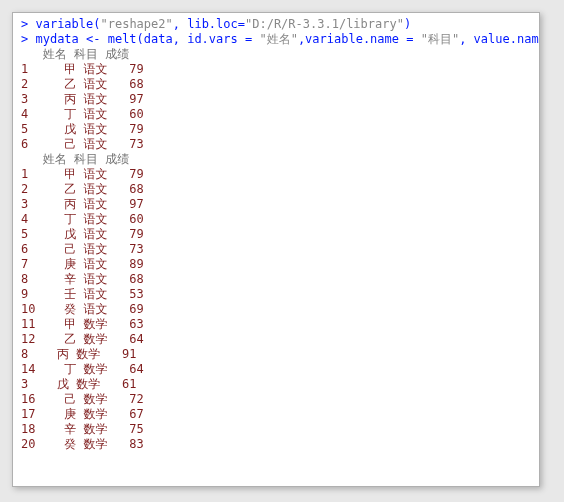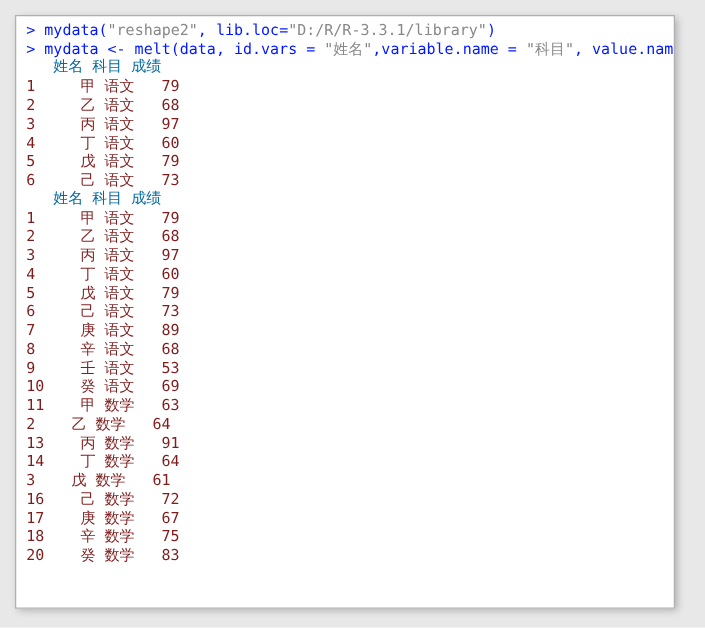--- a/index.html
+++ b/index.html
@@ -21,30 +21,30 @@
   }
   .line {
     white-space: pre;
     line-height: 15px;
     font-size: 12px;
     color: #000000;
   }
   .prompt { color: #0018ff; }
   .cmd-string { color: #888888; }
   .cmd-text { color: #0018ff; }
-  .output { color: #0369a1; font-family: Liberation Mono, monospace; }
+  .output { color: #737373; }
   .row-line { color: #7f1d1d; }
   .hdr { display:inline-block;}
 </style>
 </head>
 <body>
 
 <div class="console-window">
 
-  <div class="line"><span class="prompt">&gt; </span><span class="cmd-text">mydata</span><span class="cmd-text">(</span><span class="cmd-string">"reshape2"</span><span class="cmd-text">, lib.loc=</span><span class="cmd-string">"D:/R/R-3.3.1/library"</span><span class="cmd-text">)</span></div>
+  <div class="line"><span class="prompt">&gt; </span><span class="cmd-text">variable</span><span class="cmd-text">(</span><span class="cmd-string">"reshape2"</span><span class="cmd-text">, lib.loc=</span><span class="cmd-string">"D:/R/R-3.3.1/library"</span><span class="cmd-text">)</span></div>
 
   <div class="line"><span class="prompt">&gt; </span><span class="cmd-text">mydata &lt;- melt(data, id.vars = </span><span class="cmd-string">"姓名"</span><span class="cmd-text">,variable.name = </span><span class="cmd-string">"科目"</span><span class="cmd-text">, value.name = </span></div>
 
 
   <div class="line output"><span>   </span><span class="hdr">姓名</span> <span class="hdr">科目</span> <span class="hdr">成绩</span></div>
 
   <div id="head-rows">
       <div class="line row-line">1     甲 语文   79</div>
       <div class="line row-line">2     乙 语文   68</div>
       <div class="line row-line">3     丙 语文   97</div>
@@ -61,22 +61,22 @@
       <div class="line row-line">2     乙 语文   68</div>
       <div class="line row-line">3     丙 语文   97</div>
       <div class="line row-line">4     丁 语文   60</div>
       <div class="line row-line">5     戊 语文   79</div>
       <div class="line row-line">6     己 语文   73</div>
       <div class="line row-line">7     庚 语文   89</div>
       <div class="line row-line">8     辛 语文   68</div>
       <div class="line row-line">9     壬 语文   53</div>
       <div class="line row-line">10    癸 语文   69</div>
       <div class="line row-line">11    甲 数学   63</div>
-      <div class="line row-line">2    乙 数学   64</div>
-      <div class="line row-line">13    丙 数学   91</div>
+      <div class="line row-line">12    乙 数学   64</div>
+      <div class="line row-line">8    丙 数学   91</div>
       <div class="line row-line">14    丁 数学   64</div>
       <div class="line row-line">3    戊 数学   61</div>
       <div class="line row-line">16    己 数学   72</div>
       <div class="line row-line">17    庚 数学   67</div>
       <div class="line row-line">18    辛 数学   75</div>
       <div class="line row-line">20    癸 数学   83</div>
     </div>
 
 </div>
 

